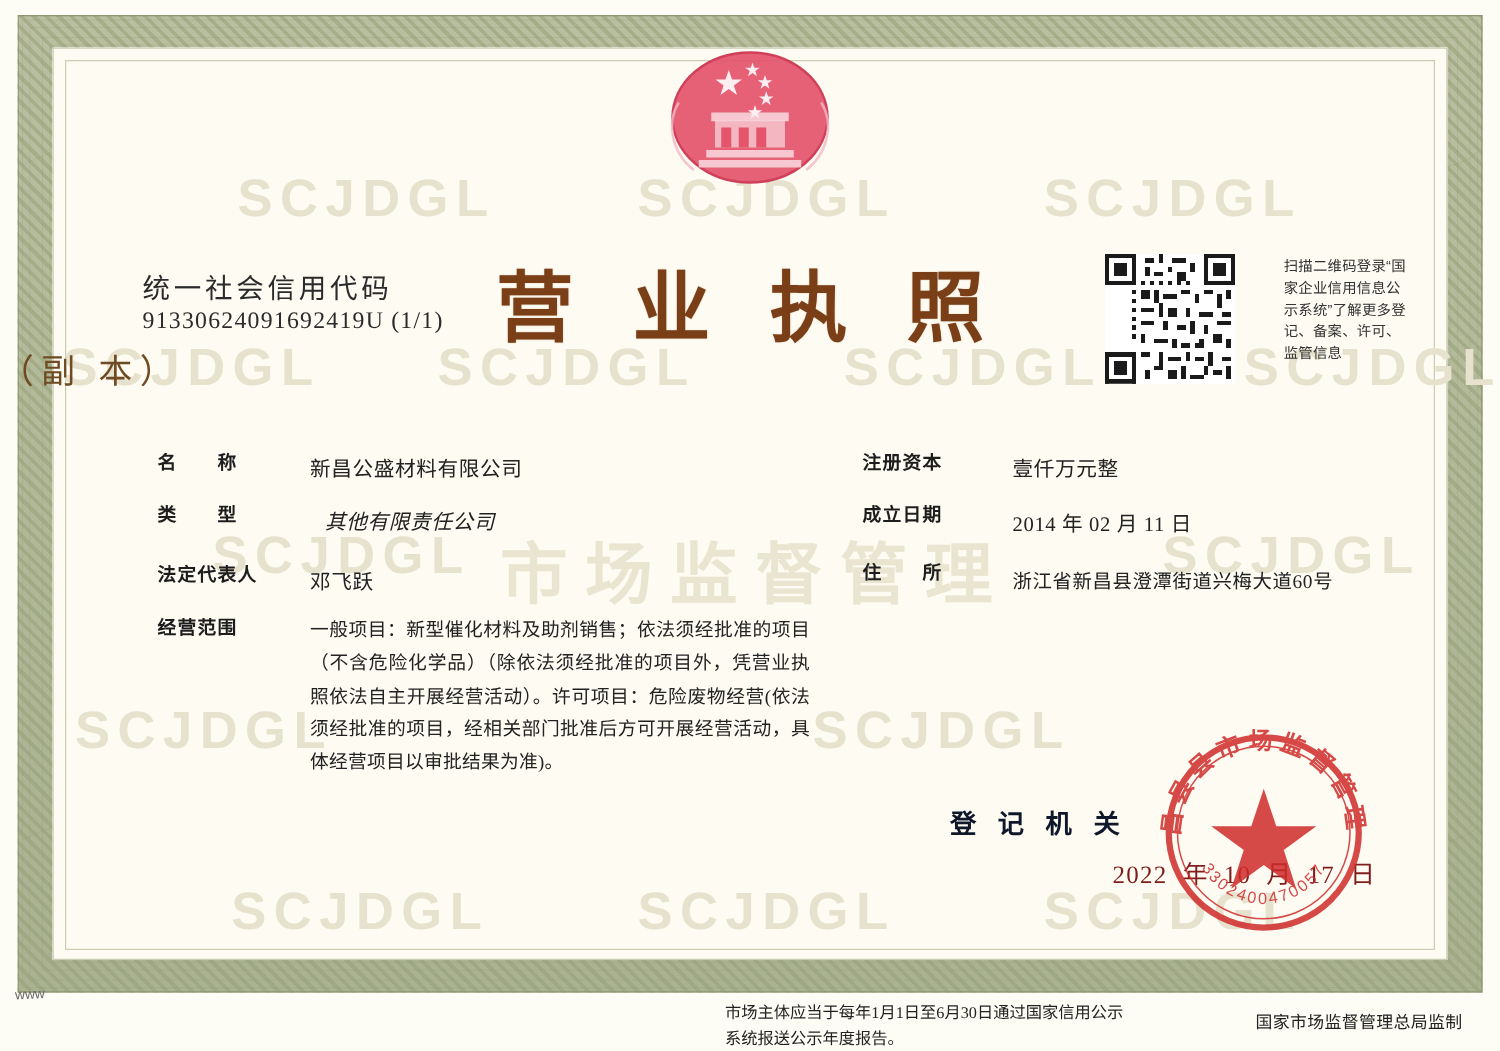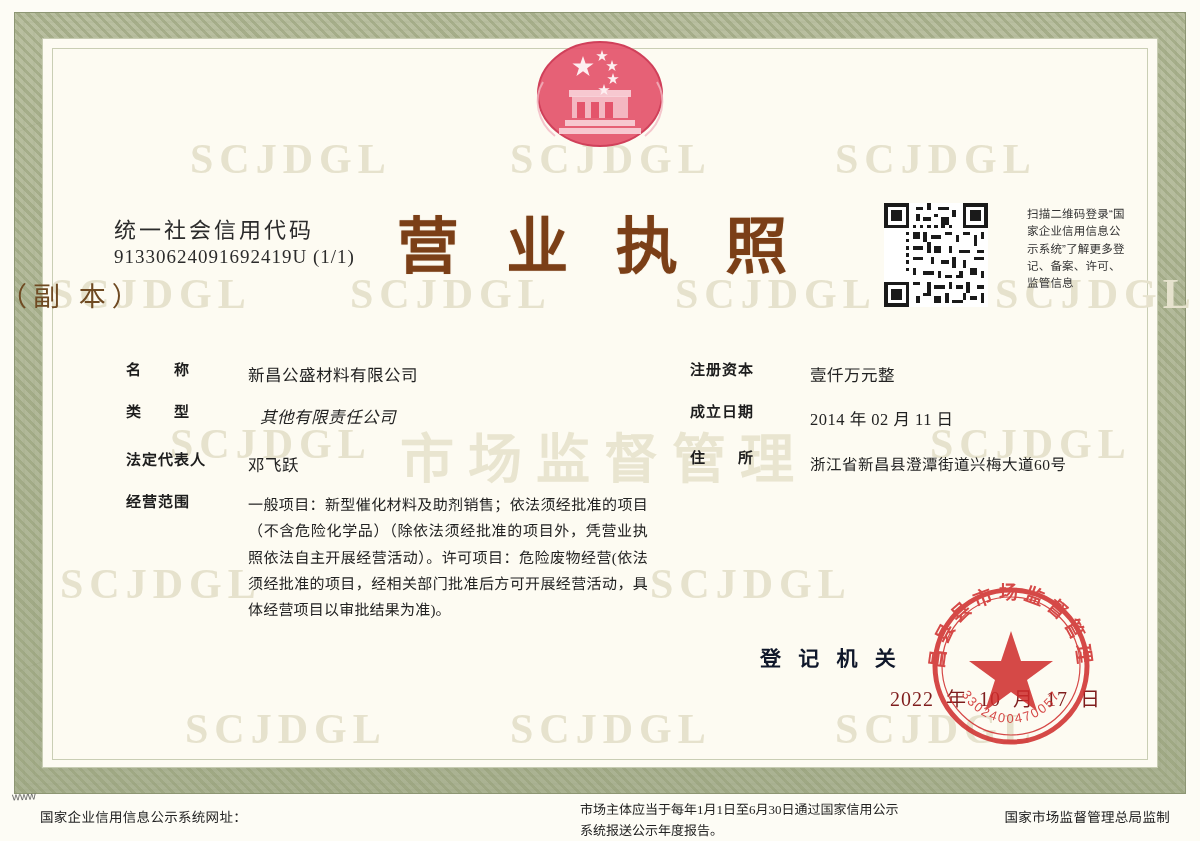--- a/index.html
+++ b/index.html
@@ -60,21 +60,21 @@
   
   .wm-layer {
     position: absolute;
     inset: 0;
     pointer-events: none;
     overflow: hidden;
   }
   .wm {
     position: absolute;
     color: #e6e2cd;
-    font-family: Liberation Serif, serif;
+    font-family: Liberation Sans, sans-serif;
     font-weight: bold;
     font-size: 42px;
     letter-spacing: 6px;
     white-space: nowrap;
   }
   .wm-big {
     position: absolute;
     color: #e9e5d0;
     font-family: "Liberation Serif", serif;
     font-size: 54px;
@@ -456,19 +456,18 @@
       <text font-family="'Liberation Serif', serif" font-size="19" font-weight="bold" fill="#cf2a2a" letter-spacing="5">
         <textPath href="#sealTop" startOffset="50%" text-anchor="middle">新昌县县市场监督管理局</textPath>
       </text>
       <text font-family="'Liberation Sans', sans-serif" font-size="13" fill="#cf2a2a" letter-spacing="2">
         <textPath href="#sealBottom" startOffset="50%" text-anchor="middle">3302400470057</textPath>
       </text>
     </g>
   </svg>
 
   <div class="footer">
-    <div class="footer-left">国家企业信用信息公示系统网址：</div>
     <div class="footer-center">市场主体应当于每年1月1日至6月30日通过国家信用公示系统报送公示年度报告。</div>
     <div class="footer-right">国家市场监督管理总局监制</div>
   </div>
   <div class="footer-scribble">www</div>
 
 </div>
 
 </body></html>

